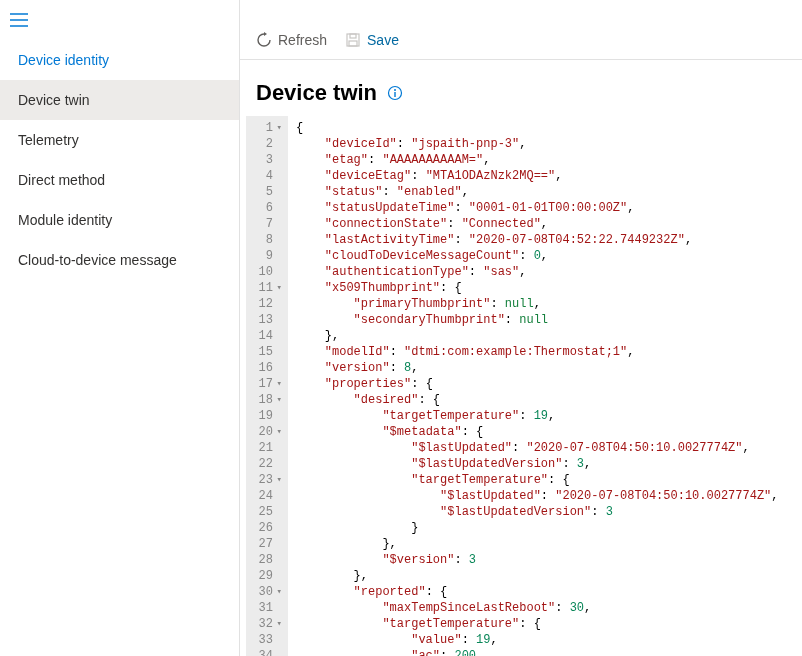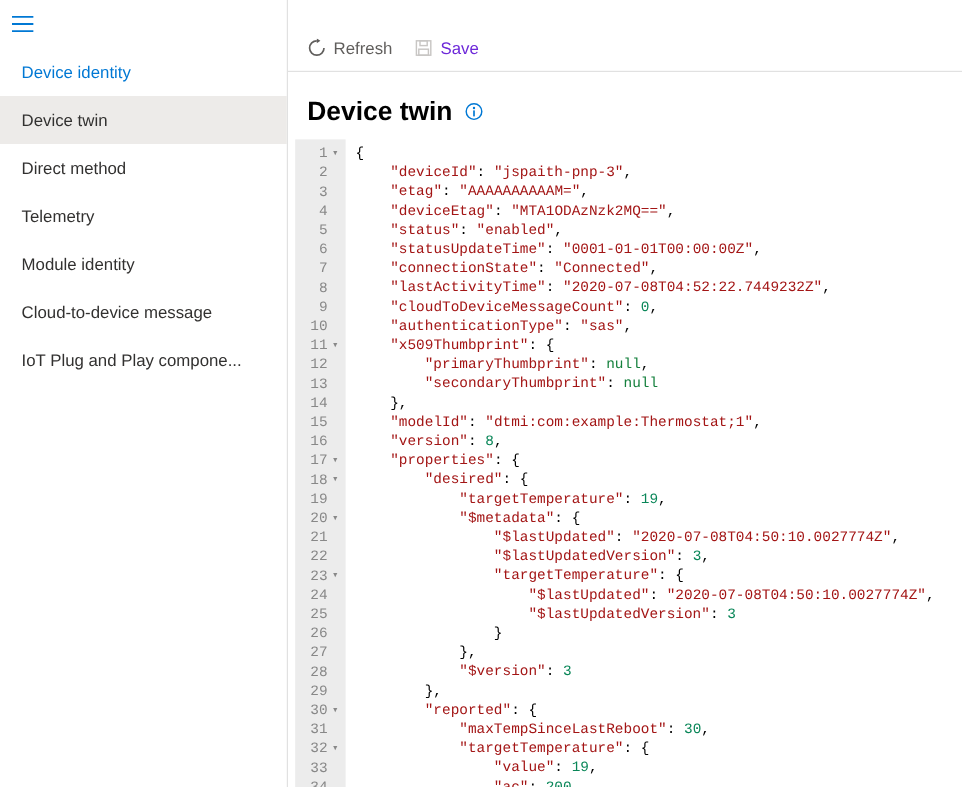--- a/index.html
+++ b/index.html
@@ -7,21 +7,21 @@
     .app { display: flex; height: 100%; }
     .sidebar { width: 240px; border-right: 1px solid #e1e1e1; display: flex; flex-direction: column; }
     .sidebar-top { height: 40px; display: flex; align-items: center; padding: 0 10px; }
     .hamburger { color: #0078d4; cursor: pointer; }
     .nav-item { padding: 12px 18px; cursor: pointer; color: #323130; font-size: 14px; white-space: nowrap; overflow: hidden; text-overflow: ellipsis; }
     .nav-item.link { color: #0078d4; }
     .nav-item.active { background: #edebe9; }
     .main { flex: 1; display: flex; flex-direction: column; min-width: 0; margin-top: 20px; }
     .toolbar { height: 40px; display: flex; align-items: center; gap: 18px; padding: 0 16px; border-bottom: 1px solid #e1e1e1; }
     .tool-btn { display: flex; align-items: center; gap: 6px; color: #605e5c; cursor: pointer; font-size: 14px; }
-    .tool-btn.disabled { color: #6d28d9; cursor: default; }
+    .tool-btn.disabled { color: #0369a1; cursor: default; }
     .header { padding: 20px 16px 10px 16px; display: flex; align-items: center; gap: 10px; }
     .header h1 { font-size: 22px; font-weight: 700; color: #000; }
     .info-icon { color: #0078d4; display:inline-flex; }
     .editor { flex: 1; display: flex; font-family: Consolas, "Courier New", monospace; font-size: 12px; line-height: 16px; overflow: hidden; padding-left: 6px; }
     .gutter { background: #ececec; color: #888; text-align: right; padding: 4px 6px 4px 10px; user-select: none; min-width: 42px; }
     .gutter .ln { display: flex; justify-content: flex-end; align-items: center; height: 16px; white-space: pre; }
     .fold-mark { color: #888; margin-left: 3px; width: 6px; display:inline-block; font-size: 9px; }
     .code { flex: 1; padding: 4px 8px; white-space: pre; overflow: auto; color: #000; }
     .code .row { height: 16px; }
     .k { color: #a31515; } 
@@ -39,25 +39,24 @@
       <span class="hamburger">
         <svg width="18" height="14" viewBox="0 0 18 14">
             <line x1="0" y1="1" x2="18" y2="1" stroke="#0078d4" stroke-width="1.5"></line>
             <line x1="0" y1="7" x2="18" y2="7" stroke="#0078d4" stroke-width="1.5"></line>
             <line x1="0" y1="13" x2="18" y2="13" stroke="#0078d4" stroke-width="1.5"></line>
           </svg>
       </span>
     </div>
     <div class="nav-item link">Device identity</div>
     <div class="nav-item active">Device twin</div>
+    <div class="nav-item">Telemetry</div>
     <div class="nav-item">Direct method</div>
-    <div class="nav-item">Telemetry</div>
     <div class="nav-item">Module identity</div>
     <div class="nav-item">Cloud-to-device message</div>
-    <div class="nav-item">IoT Plug and Play compone...</div>
   </div>
 
   <div class="main">
     <div class="toolbar">
       <div class="tool-btn">
         <span>
           <svg width="16" height="16" viewBox="0 0 16 16">
               <path d="M8 2 a6 6 0 1 0 6 6" fill="none" stroke="#605e5c" stroke-width="1.4"></path>
               <path d="M8 0 L8 4 L11 2 Z" fill="#605e5c"></path>
             </svg>

